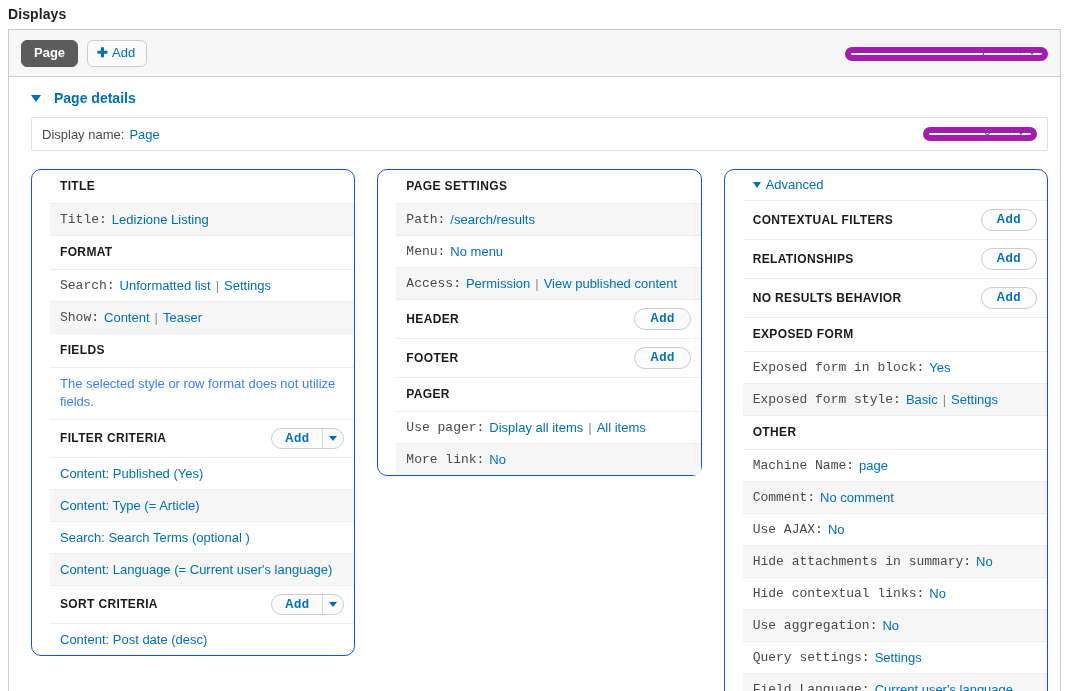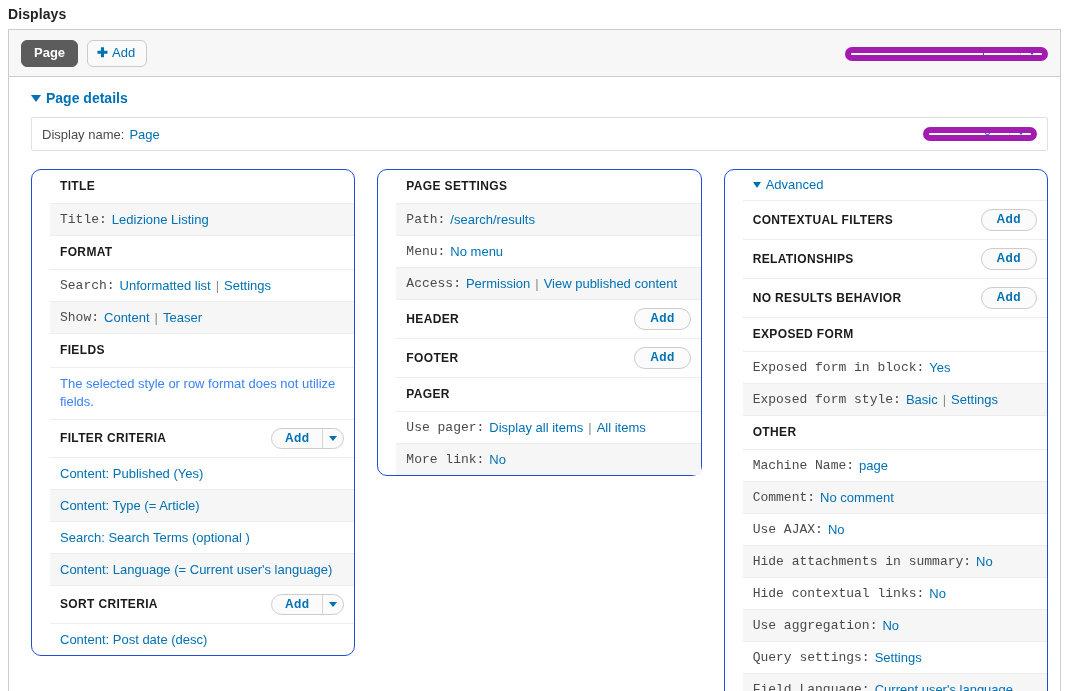--- a/index.html
+++ b/index.html
@@ -117,21 +117,21 @@
   }
 
   
   .details-wrap { padding: 13px 12px 0 12px; }
   .details-heading {
     color: #0071b3;
     font-size: 14px;
     font-weight: bold;
     display: flex;
     align-items: center;
-    gap: 5px;
+    gap: 13px;
     margin: 0 0 11px 10px;
     cursor: pointer;
   }
   .tri-dn {
     width: 0; height: 0;
     border-left: 5px solid transparent;
     border-right: 5px solid transparent;
     border-top: 7px solid #0071b3;
   }
 

